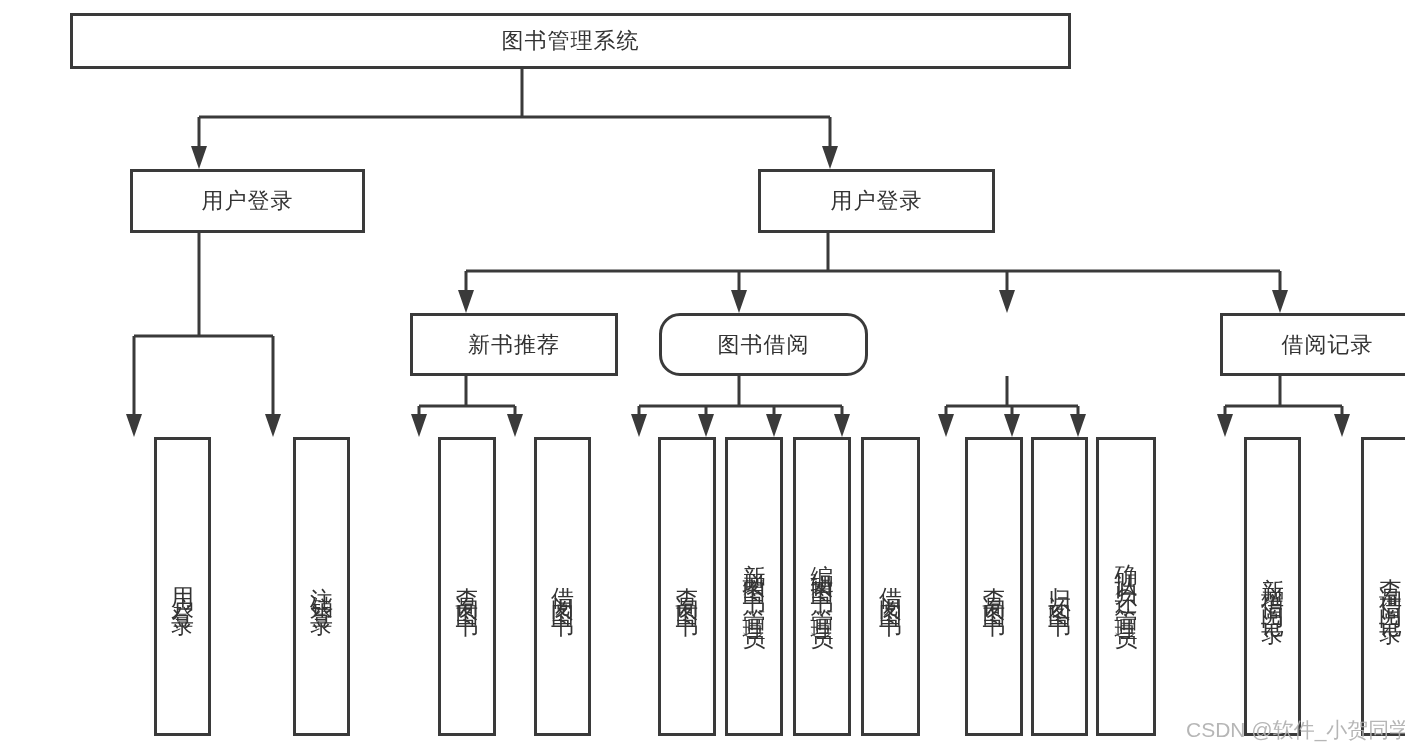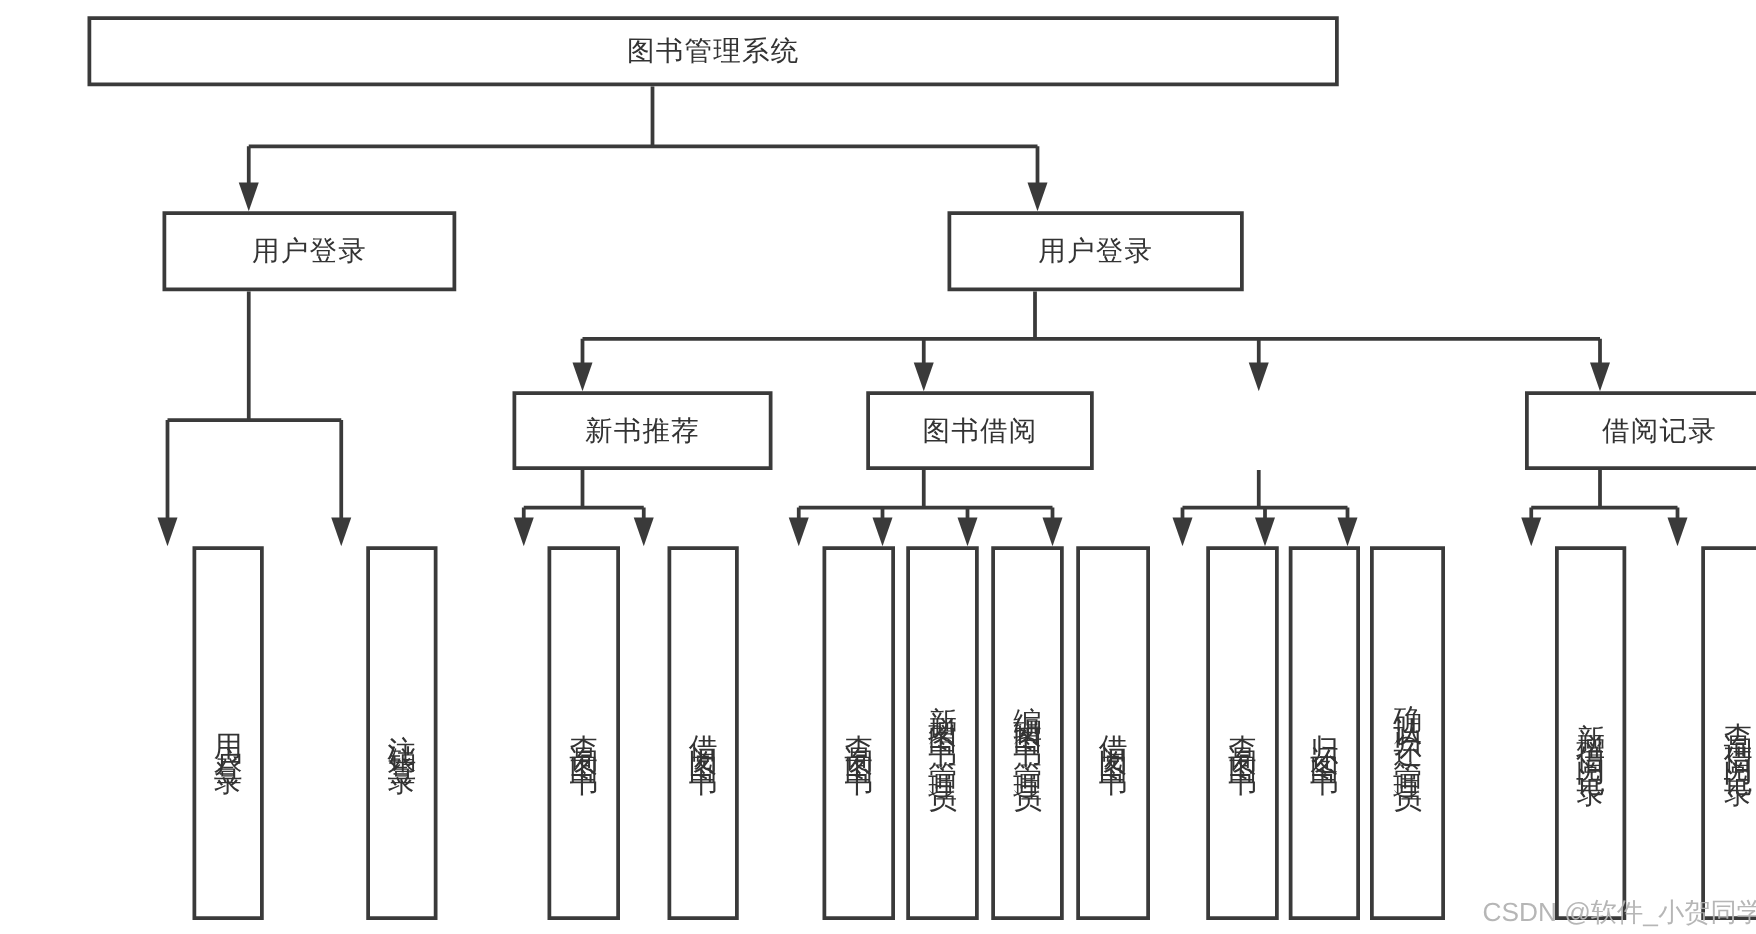--- a/index.html
+++ b/index.html
@@ -111,21 +111,21 @@
   <div class="box hnode" style="left:82px; top:169px; width:235px; height:64px;">
     <span>用户登录</span>
   </div>
   <div class="box hnode" style="left:710px; top:169px; width:237px; height:64px;">
     <span>用户登录</span>
   </div>
 
   <div class="box hnode" style="left:362px; top:313px; width:208px; height:63px;">
     <span>新书推荐</span>
   </div>
-  <div class="box hnode" style="left:645px; top:313px; width:182px; height:63px;">
+  <div class="box hnode" style="left:611px; top:313px; width:209px; height:63px;border-radius:21px;">
     <span>图书借阅</span>
   </div>
   <div class="box hnode" style="left:1172px; top:313px; width:215px; height:63px;">
     <span>借阅记录</span>
   </div>
 
   <div class="box leaf" style="left:106px; top:437px; width:57px; height:299px;">
     <span class="vtext">用户登录</span>
   </div>
   <div class="box leaf" style="left:245px; top:437px; width:57px; height:299px;">

